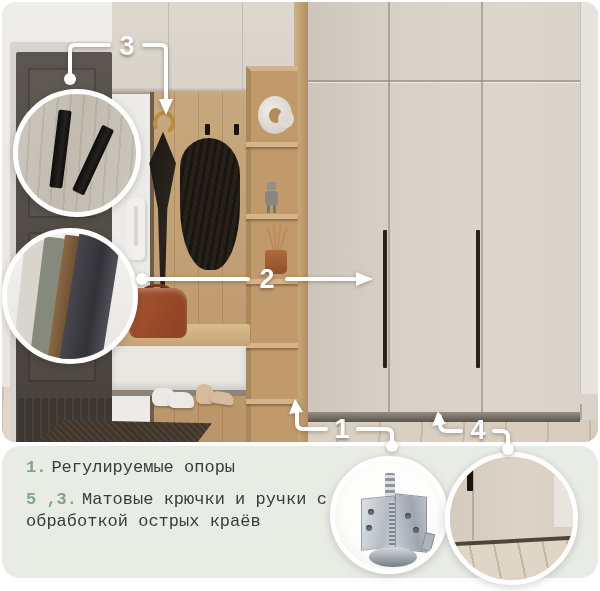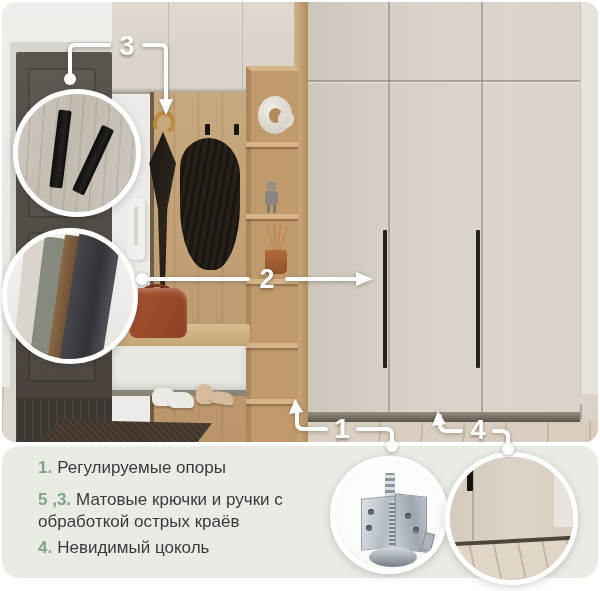--- a/index.html
+++ b/index.html
@@ -126,21 +126,21 @@
 
   
   .callout-svg{position:absolute;left:0;top:0;z-index:30;pointer-events:none;
      filter:drop-shadow(0 1px 2px rgba(80,68,55,.45));}
   .callout-num{position:absolute;z-index:31;width:36px;text-align:center;color:#ffffff;
      font-weight:700;font-size:27px;line-height:30px;text-shadow:0 2px 3px rgba(70,58,45,.5);}
 
   
   .panel{position:absolute;left:2px;top:446px;width:596px;height:132px;border-radius:18px;
          background:#e9ece5;z-index:5;}
-  .legend-row{position:absolute;left:36px;width:330px;font-size:17px;line-height:22px;color:#3a3a3a;}
+  .legend-row{position:absolute;left:24px;width:330px;font-size:17px;line-height:22px;color:#3a3a3a;font-family:Liberation Mono, monospace;}
   .legend-num{color:#7fa487;font-weight:700;margin-right:5px;}
 </style>
 </head>
 <body>
 
 <div class="stage">
 
   <div class="photo">
     <div class="abs wall"></div>
 
@@ -216,23 +216,20 @@
     <div class="abs rug"></div>
   </div>
 
   <div class="panel">
     <div class="legend-row" style="top:11px;">
       <span class="legend-num">1.</span><span>Регулируемые опоры</span>
     </div>
     <div class="legend-row" style="top:43px;">
       <span class="legend-num">5 ,3.</span><span>Матовые крючки и ручки с обработкой острых краёв</span>
     </div>
-    <div class="legend-row" style="top:91px;">
-      <span class="legend-num">4.</span><span>Невидимый цоколь</span>
-    </div>
   </div>
 
   <div class="circle c-hook">
     <div class="grain"></div>
     <div class="hook-bar" style="left:36px;top:16px;width:13px;height:78px;transform:rotate(7deg);"></div>
     <div class="hook-bar" style="left:54px;top:24px;width:13px;height:72px;transform:rotate(25deg);transform-origin:bottom left;"></div>
   </div>
 
   <div class="circle c-handles">
     <div class="lean-bar" style="left:12px;top:6px;width:20px;height:118px;transform:rotate(6deg);background:#d9d5cd;"></div>

